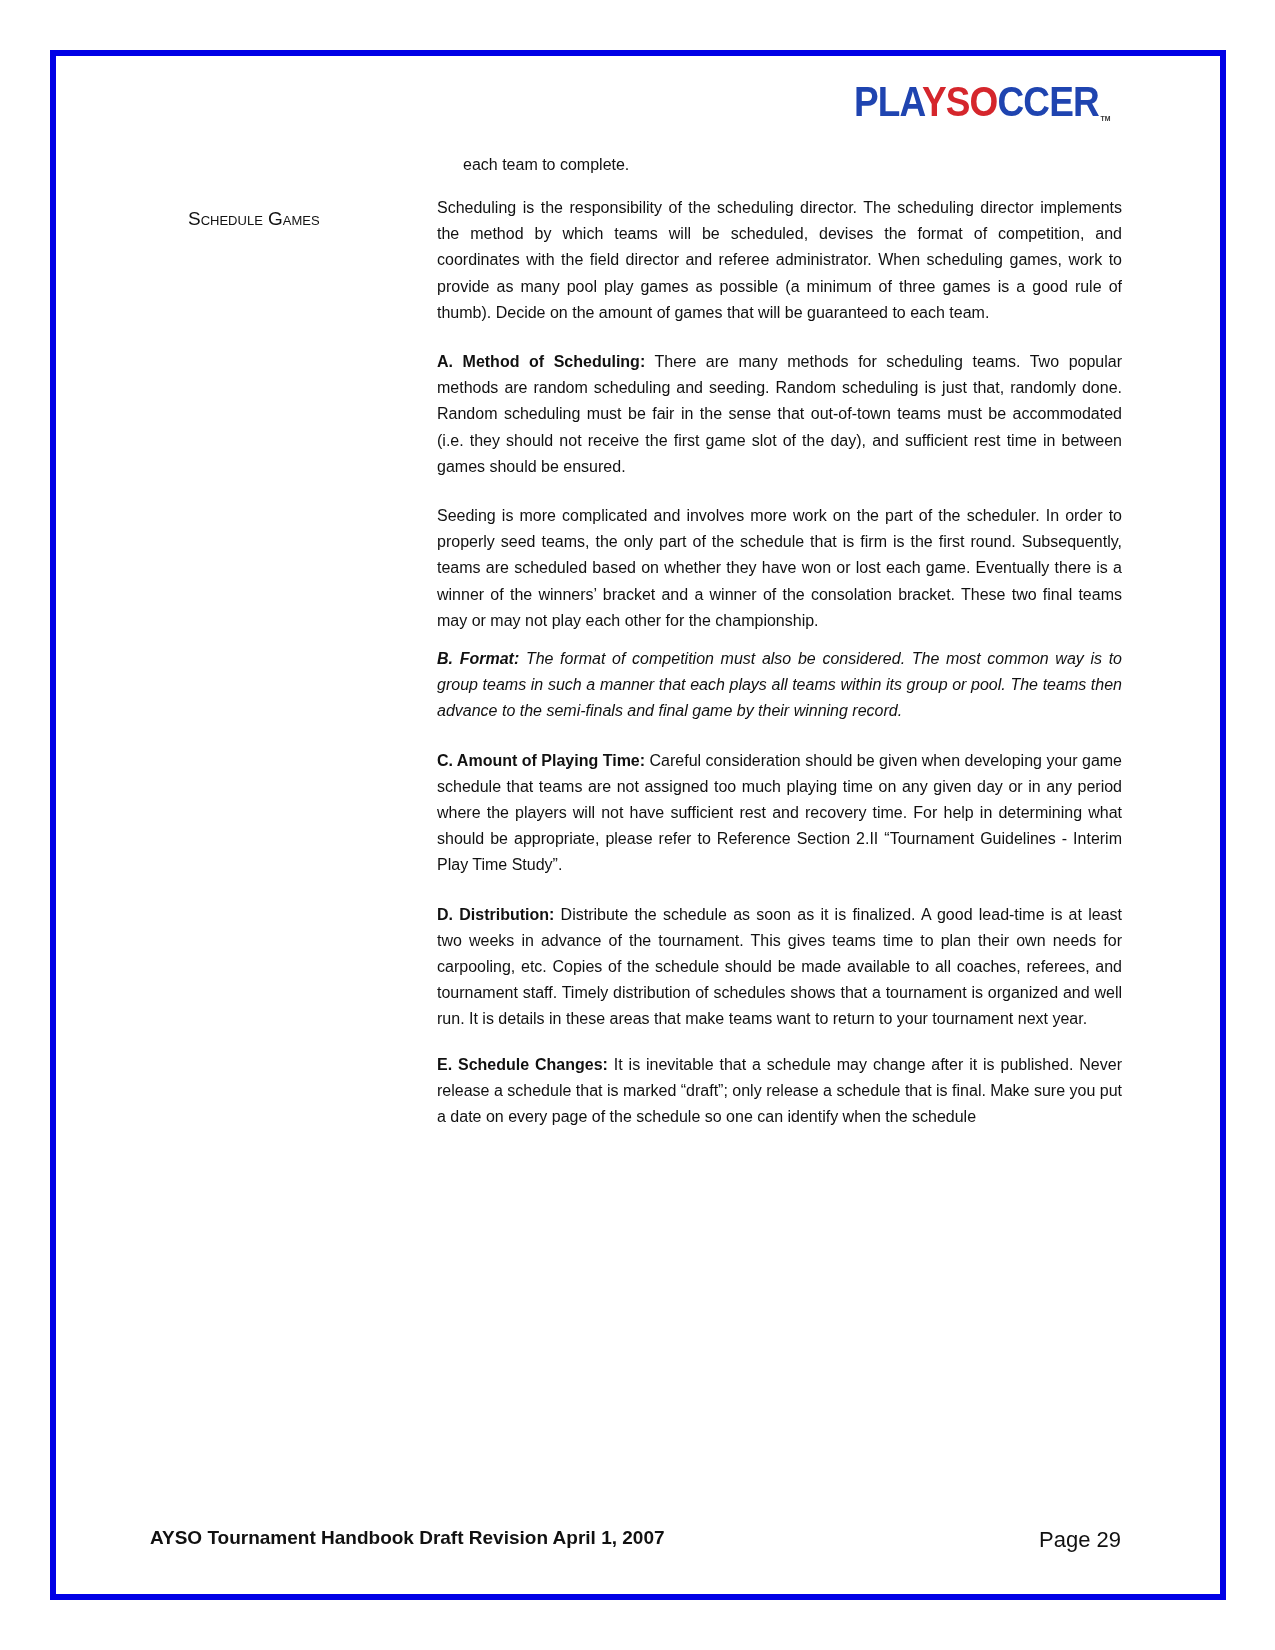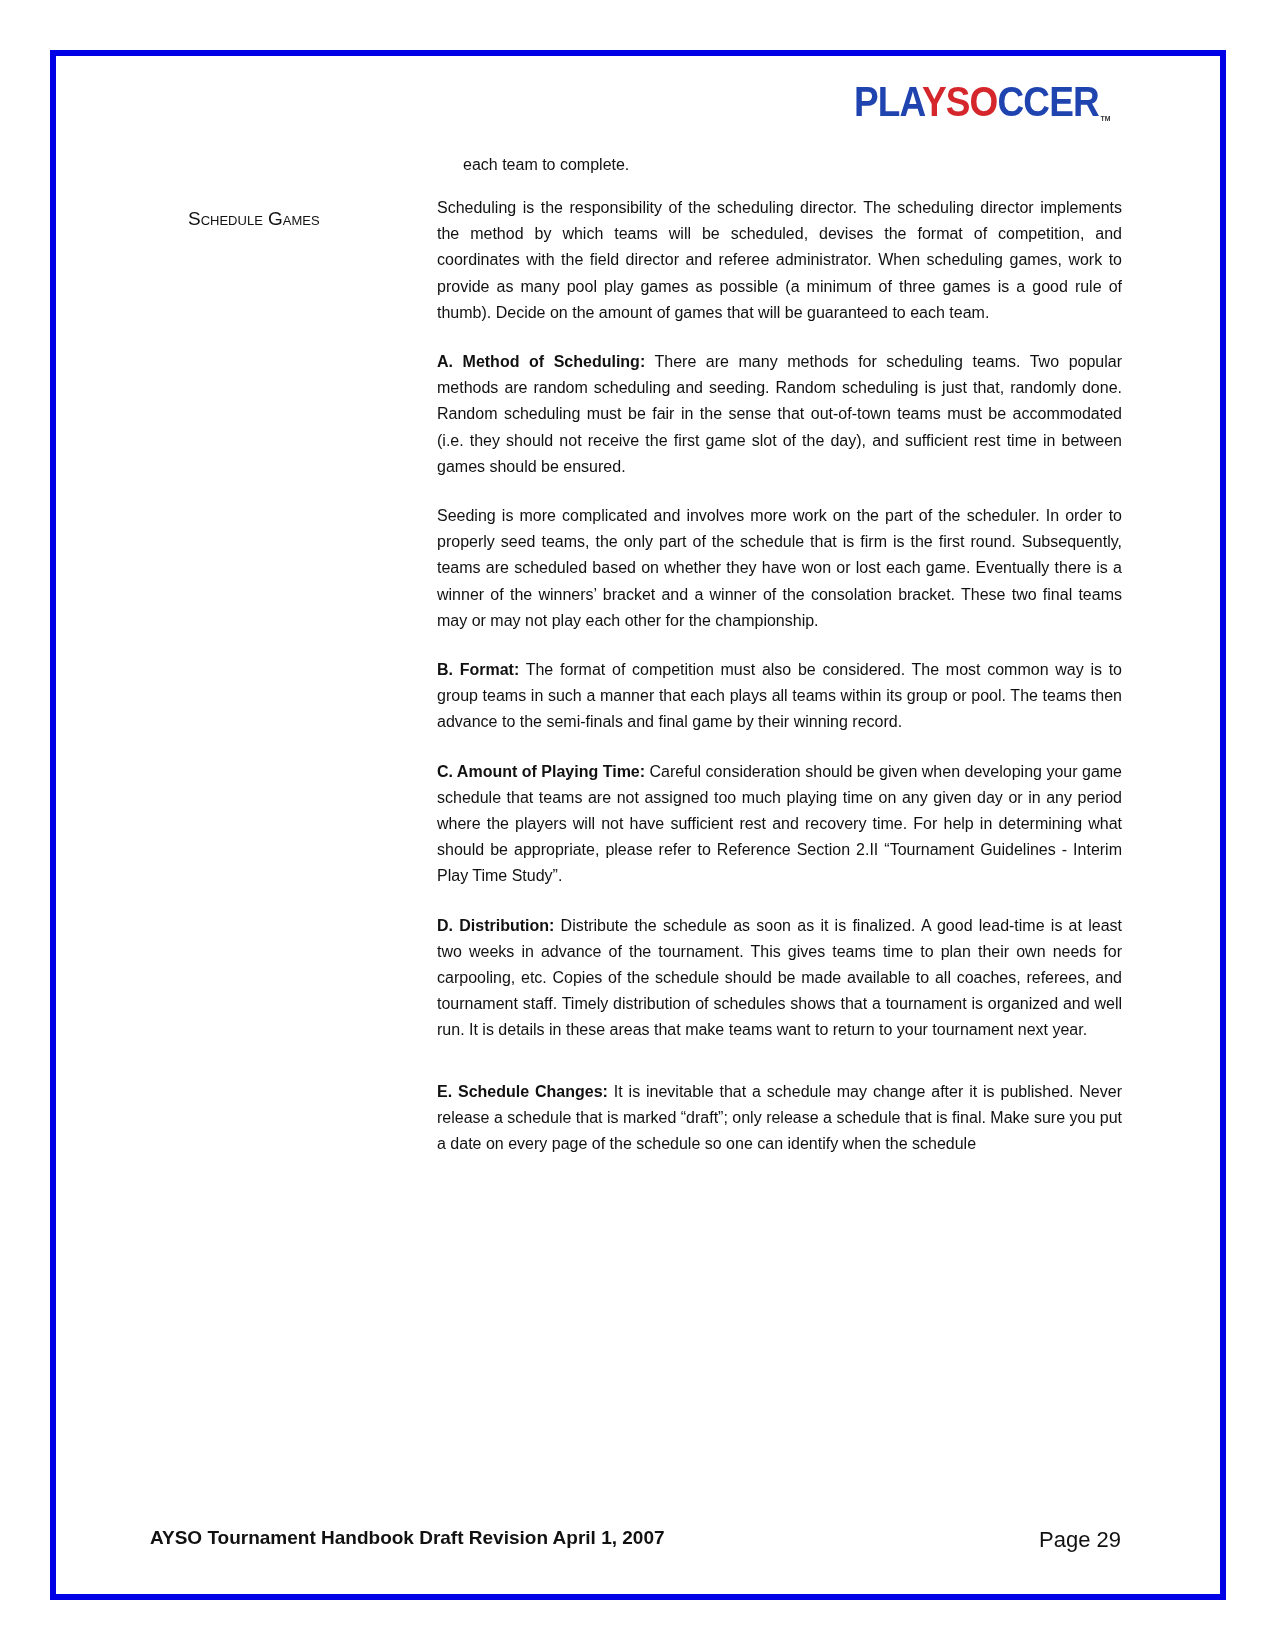--- a/index.html
+++ b/index.html
@@ -37,20 +37,20 @@
 </div>
 
 <div class="side-label">
   <span class="sc">Schedule Games</span>
 </div>
 
 <div class="col" id="body-col" style="top:195px;">
   <p>Scheduling is the responsibility of the scheduling director. The scheduling director implements the method by which teams will be scheduled, devises the format of competition, and coordinates with the field director and referee administrator. When scheduling games, work to provide as many pool play games as possible (a minimum of three games is a good rule of thumb). Decide on the amount of games that will be guaranteed to each team.</p>
 <p style="margin-top: 23px;"><b>A. Method of Scheduling:</b><span> There are many methods for scheduling teams. Two popular methods are random scheduling and seeding. Random scheduling is just that, randomly done. Random scheduling must be fair in the sense that out-of-town teams must be accommodated (i.e. they should not receive the first game slot of the day), and sufficient rest time in between games should be ensured.</span></p>
     <p style="margin-top: 23px;"><span>Seeding is more complicated and involves more work on the part of the scheduler. In order to properly seed teams, the only part of the schedule that is firm is the first round. Subsequently, teams are scheduled based on whether they have won or lost each game. Eventually there is a winner of the winners’ bracket and a winner of the consolation bracket. These two final teams may or may not play each other for the championship.</span></p>
-    <p style="margin-top: 23px;"><b>B. Format:</b><span> The format of competition must also be considered. The most common way is to group teams in such a manner that each plays all teams within its group or pool. The teams then advance to the semi-finals and final game by their winning record.</span></p>
+    <p style="margin-top: 12px; font-style: italic;"><b>B. Format:</b><span> The format of competition must also be considered. The most common way is to group teams in such a manner that each plays all teams within its group or pool. The teams then advance to the semi-finals and final game by their winning record.</span></p>
     <p style="margin-top: 23px;"><b>C. Amount of Playing Time:</b><span> Careful consideration should be given when developing your game schedule that teams are not assigned too much playing time on any given day or in any period where the players will not have sufficient rest and recovery time. For help in determining what should be appropriate, please refer to Reference Section 2.II “Tournament Guidelines - Interim Play Time Study”.</span></p>
     <p style="margin-top: 23px;"><b>D. Distribution:</b><span> Distribute the schedule as soon as it is finalized. A good lead-time is at least two weeks in advance of the tournament. This gives teams time to plan their own needs for carpooling, etc. Copies of the schedule should be made available to all coaches, referees, and tournament staff. Timely distribution of schedules shows that a tournament is organized and well run. It is details in these areas that make teams want to return to your tournament next year.</span></p>
-    <p style="margin-top: 35px;"><b>E. Schedule Changes:</b><span> It is inevitable that a schedule may change after it is published. Never release a schedule that is marked “draft”; only release a schedule that is final. Make sure you put a date on every page of the schedule so one can identify when the schedule</span></p>
+    <p style="margin-top: 19px;"><b>E. Schedule Changes:</b><span> It is inevitable that a schedule may change after it is published. Never release a schedule that is marked “draft”; only release a schedule that is final. Make sure you put a date on every page of the schedule so one can identify when the schedule</span></p>
   </div>
 
 <div class="footer-left">AYSO Tournament Handbook Draft Revision April 1, 2007</div>
 <div class="footer-right">Page 29</div>
 
 </body></html>

